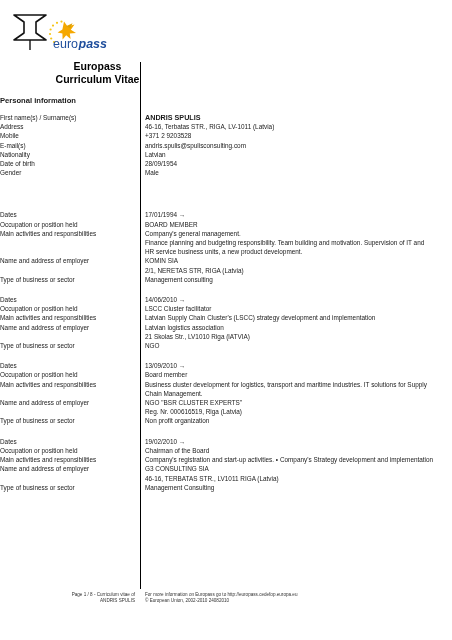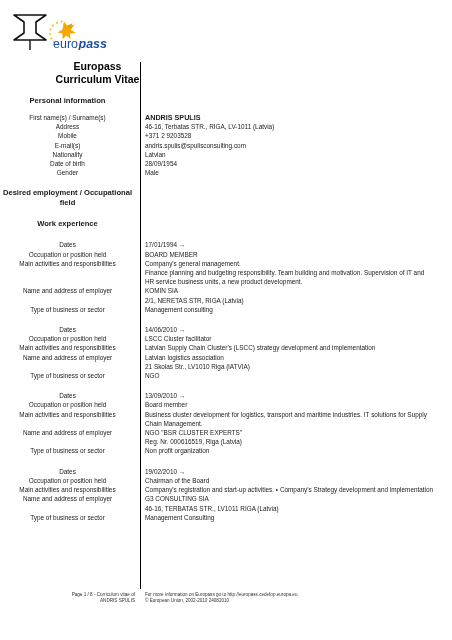--- a/index.html
+++ b/index.html
@@ -56,21 +56,21 @@
 
   .row {
     display: flex;
     align-items: flex-start;
     width: 452px;
   }
   .lbl {
     width: 140px;
     min-width: 140px;
     box-sizing: border-box;
-    text-align: center;
+    text-align: left;
     padding-right: 5px;
     font-size: 6.4px;
     line-height: 9.2px;
     color: #1a1a1a;
   }
   .lbl.head {
     font-weight: bold;
     font-size: 7.6px;
     line-height: 10px;
   }
@@ -204,32 +204,24 @@
     <div class="val">28/09/1954</div>
   </div>
   <div class="row">
     <div class="lbl">Gender</div>
     <div class="val">Male</div>
   </div>
 
   <div class="spacer-md"></div>
 
   <div class="row">
-    <div class="lbl head">
-      <span class="ln">Desired employment /</span>
-      <span class="ln">Occupational field</span>
-    </div>
   </div>
 
   <div class="spacer-md"></div>
 
-  <div class="row">
-    <div class="lbl head">Work experience</div>
-    <div class="val"></div>
-  </div>
 
   <div class="spacer-md"></div>
 
   <div id="experience-container">
       <div>
         <div class="row">
           <div class="lbl">Dates</div>
           <div class="val">
             <span class="ln">17/01/1994 →</span>
           </div>

